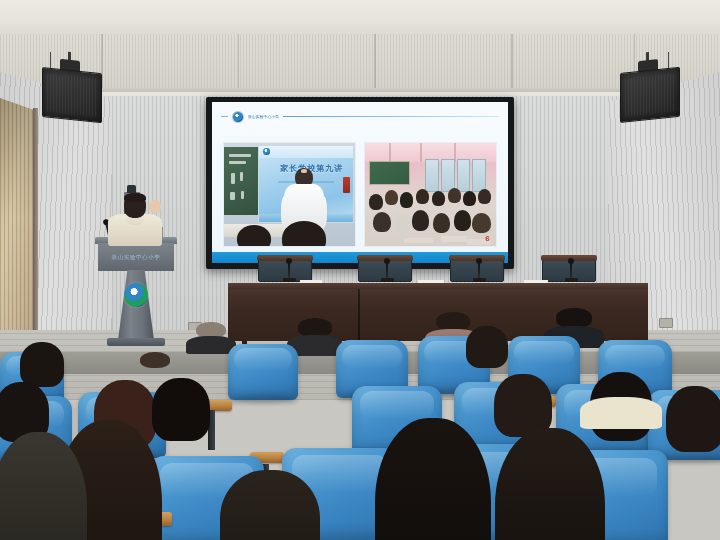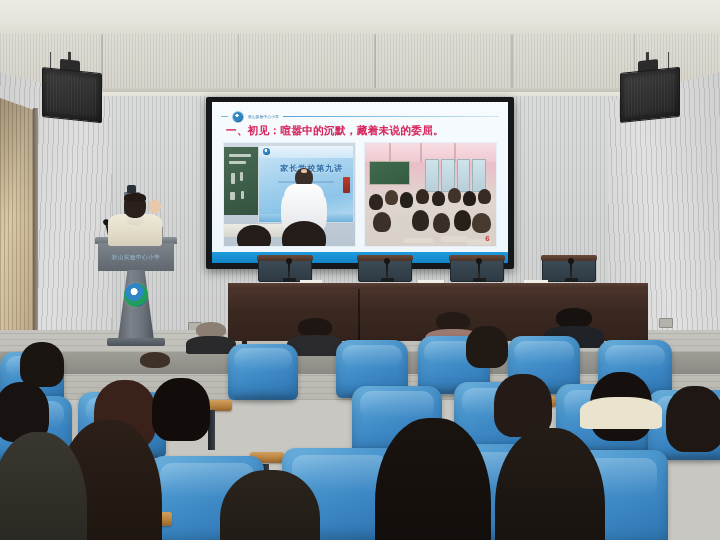--- a/index.html
+++ b/index.html
@@ -406,21 +406,20 @@
     <div class="screen-inner">
       <div class="slide">
 
         <div class="slide-headline">
           <span class="hl-dash"></span>
           <span class="hl-logo"></span>
           <span class="hl-name">浙山实验中心小学</span>
           <span class="hl-rule"></span>
         </div>
 
-        <div class="slide-title">一、初见：喧嚣中的沉默，藏着未说的委屈。</div>
 
         <div class="slide-photos">
 
           <div class="photo ph-class">
             <div class="blackboard">
               <div class="chalk" style="left:14%;top:10%;width:62%;height:3px;"></div>
               <div class="chalk" style="left:14%;top:20%;width:48%;height:3px;"></div>
               <div class="chalk" style="left:20%;top:38%;width:10%;height:16%;"></div>
               <div class="chalk" style="left:46%;top:36%;width:8%;height:14%;"></div>
               <div class="chalk" style="left:18%;top:66%;width:12%;height:12%;"></div>

